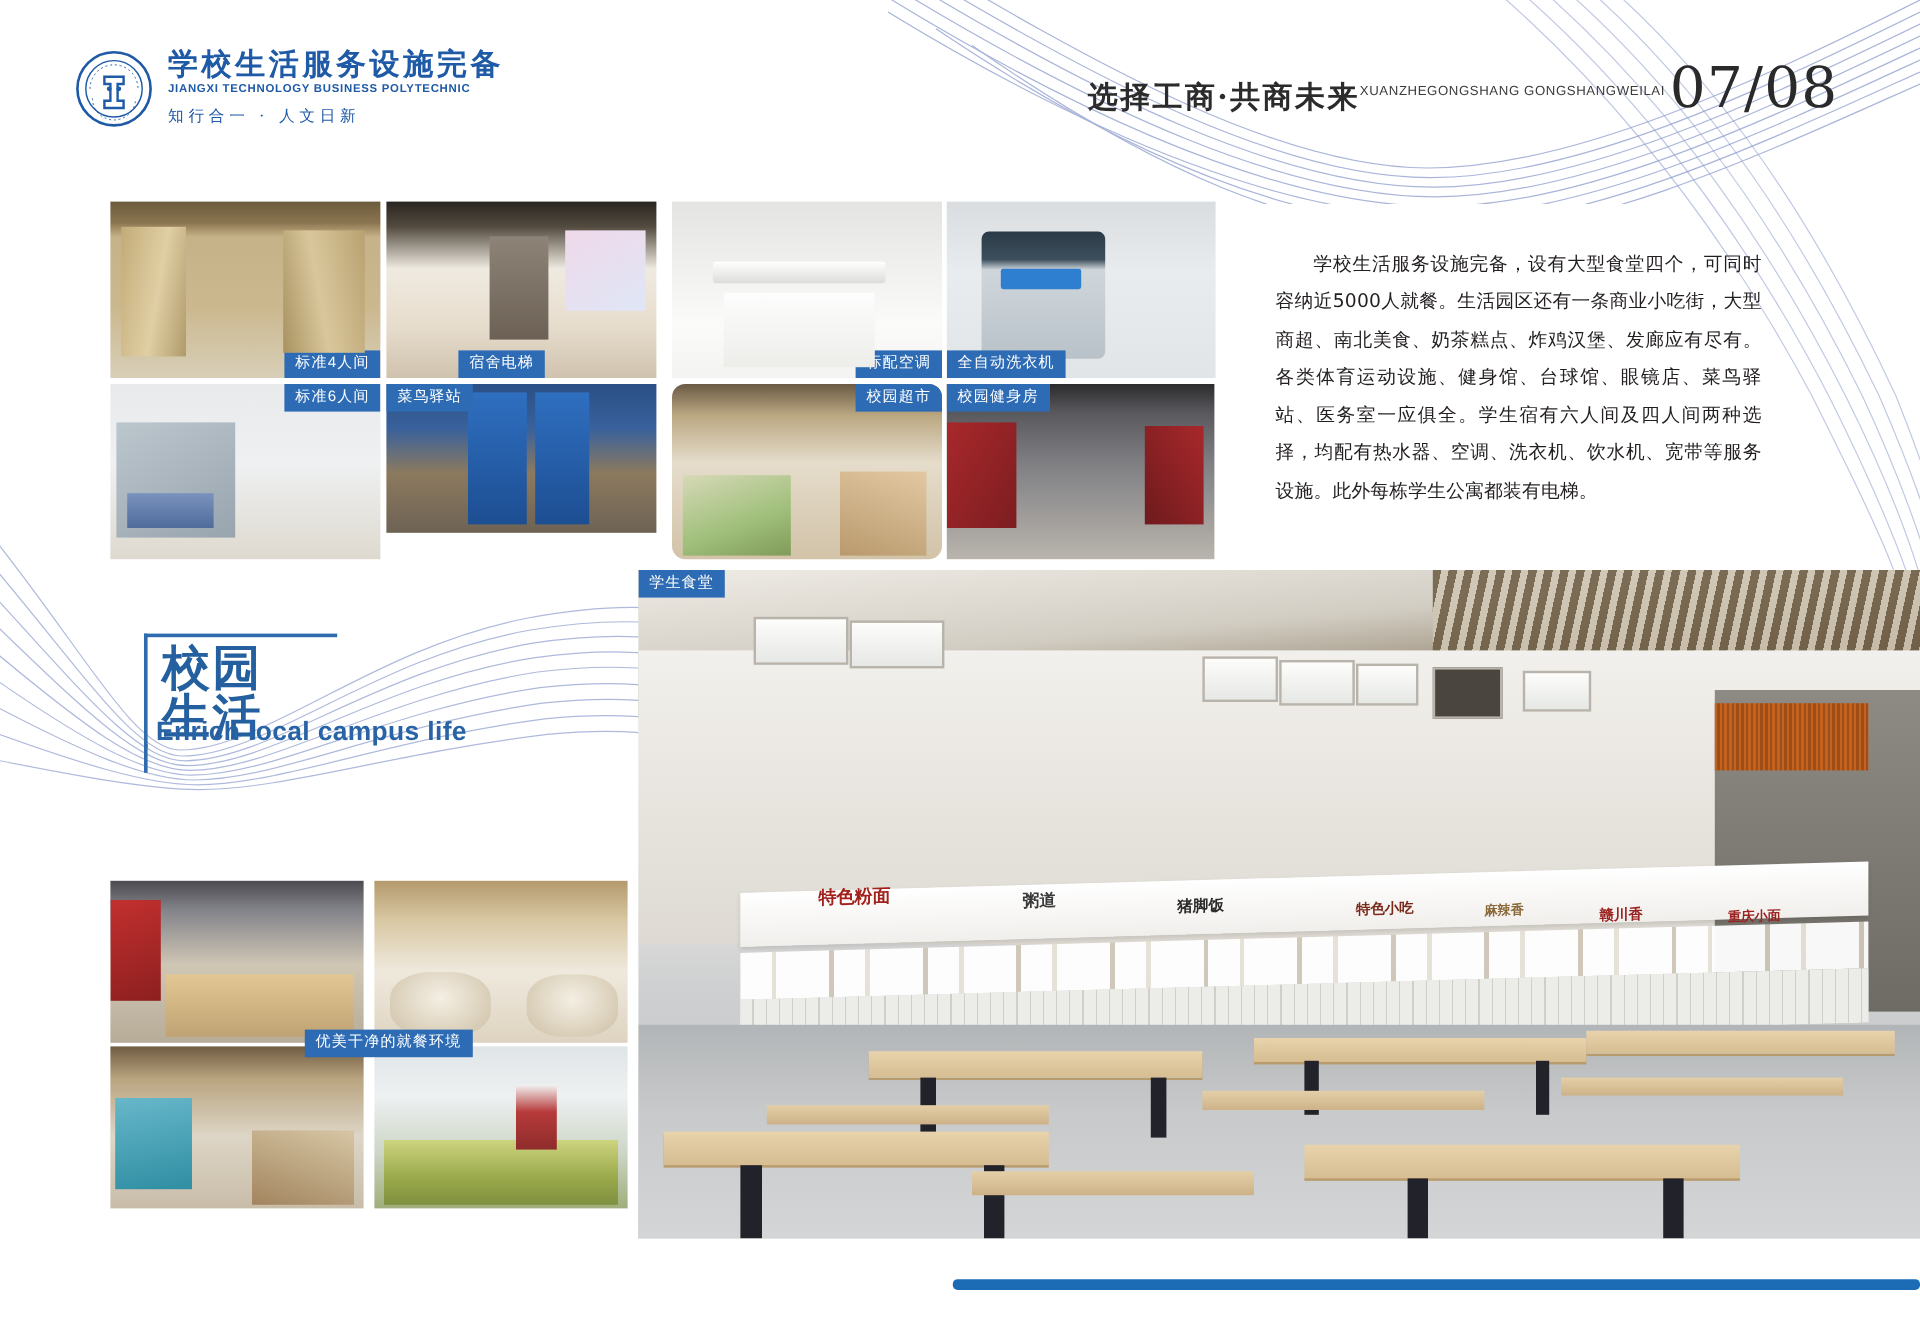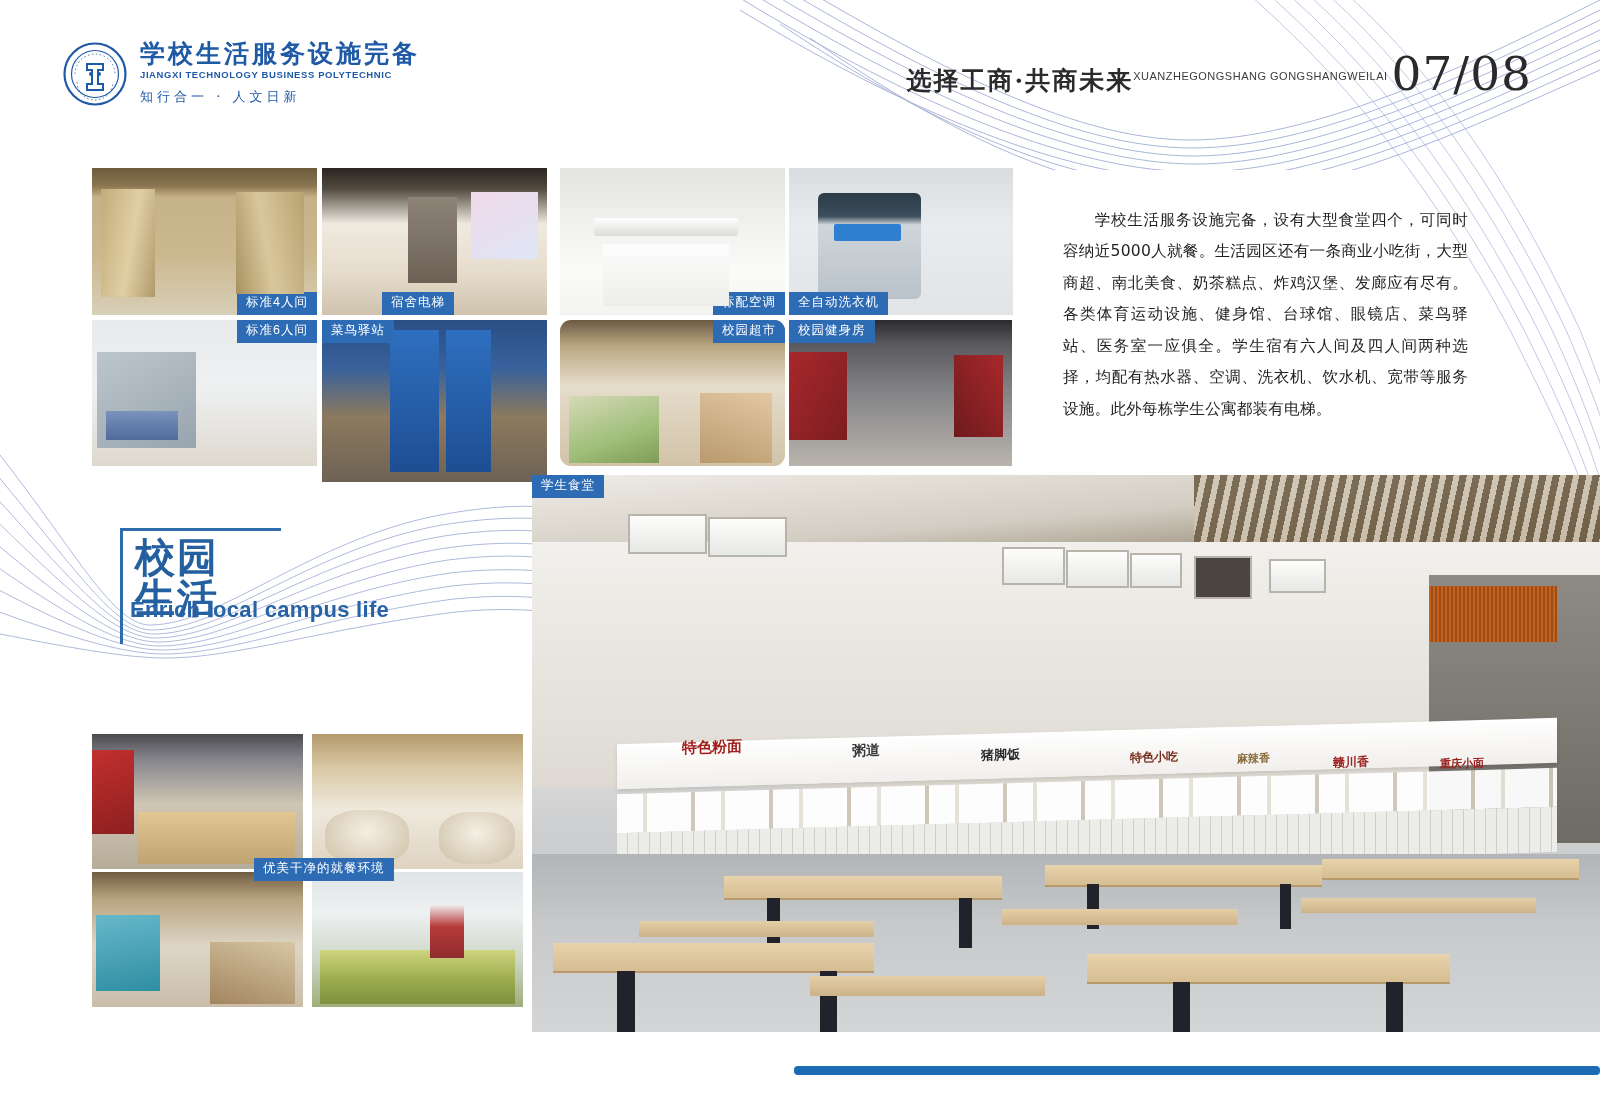--- a/index.html
+++ b/index.html
@@ -248,21 +248,21 @@
 <div class="photo ph-ac" style="left:560px;top:168px;width:225px;height:147px;">
   <div class="cap" style="right:0;bottom:0;">标配空调</div>
 </div>
 <div class="photo ph-wash" style="left:789px;top:168px;width:224px;height:147px;">
   <div class="cap" style="left:0;bottom:0;">全自动洗衣机</div>
 </div>
 
 <div class="photo ph-dorm6" style="left:92px;top:320px;width:225px;height:146px;">
   <div class="cap" style="right:0;top:0;">标准6人间</div>
 </div>
-<div class="photo ph-cainiao" style="left:322px;top:320px;width:225px;height:162px;">
+<div class="photo ph-cainiao" style="left:322px;top:320px;width:225px;height:124px;">
   <div class="cap" style="left:0;top:0;">菜鸟驿站</div>
 </div>
 <div class="photo ph-market" style="left:560px;top:320px;width:225px;height:146px;">
   <div class="cap" style="right:0;top:0;">校园超市</div>
 </div>
 <div class="photo ph-gym" style="left:789px;top:320px;width:223px;height:146px;">
   <div class="cap" style="left:0;top:0;">校园健身房</div>
 </div>
 
 <div class="copy">

